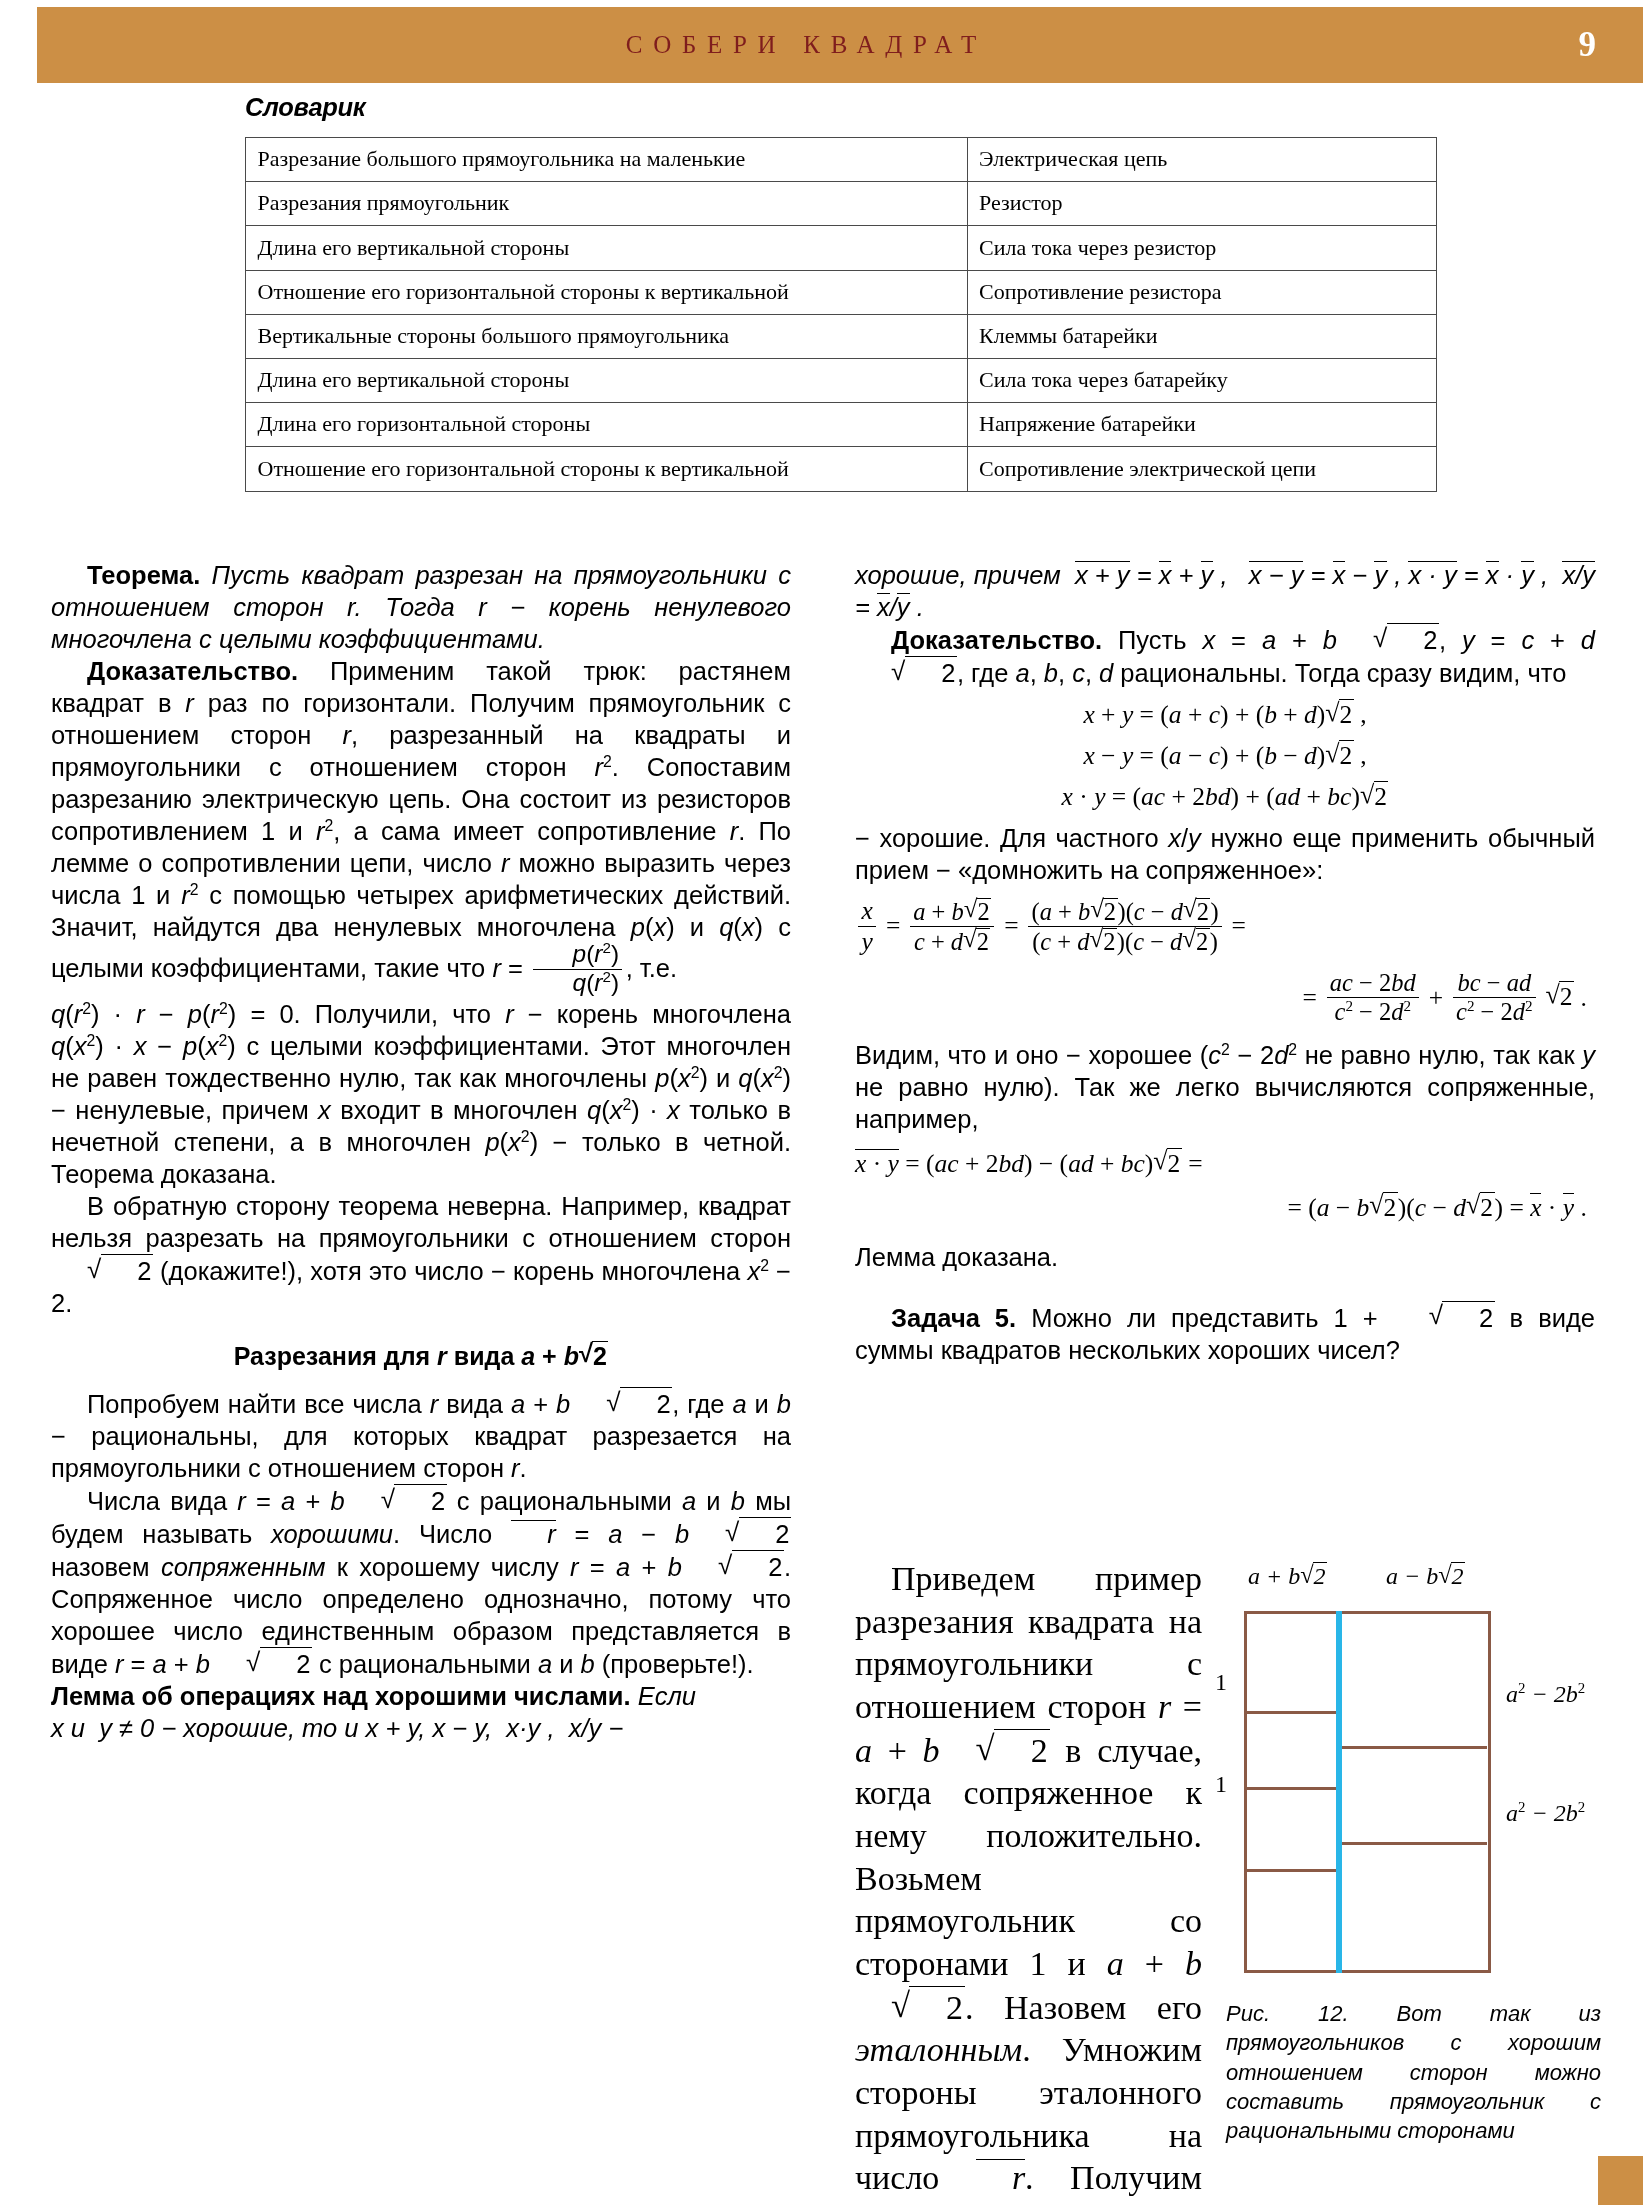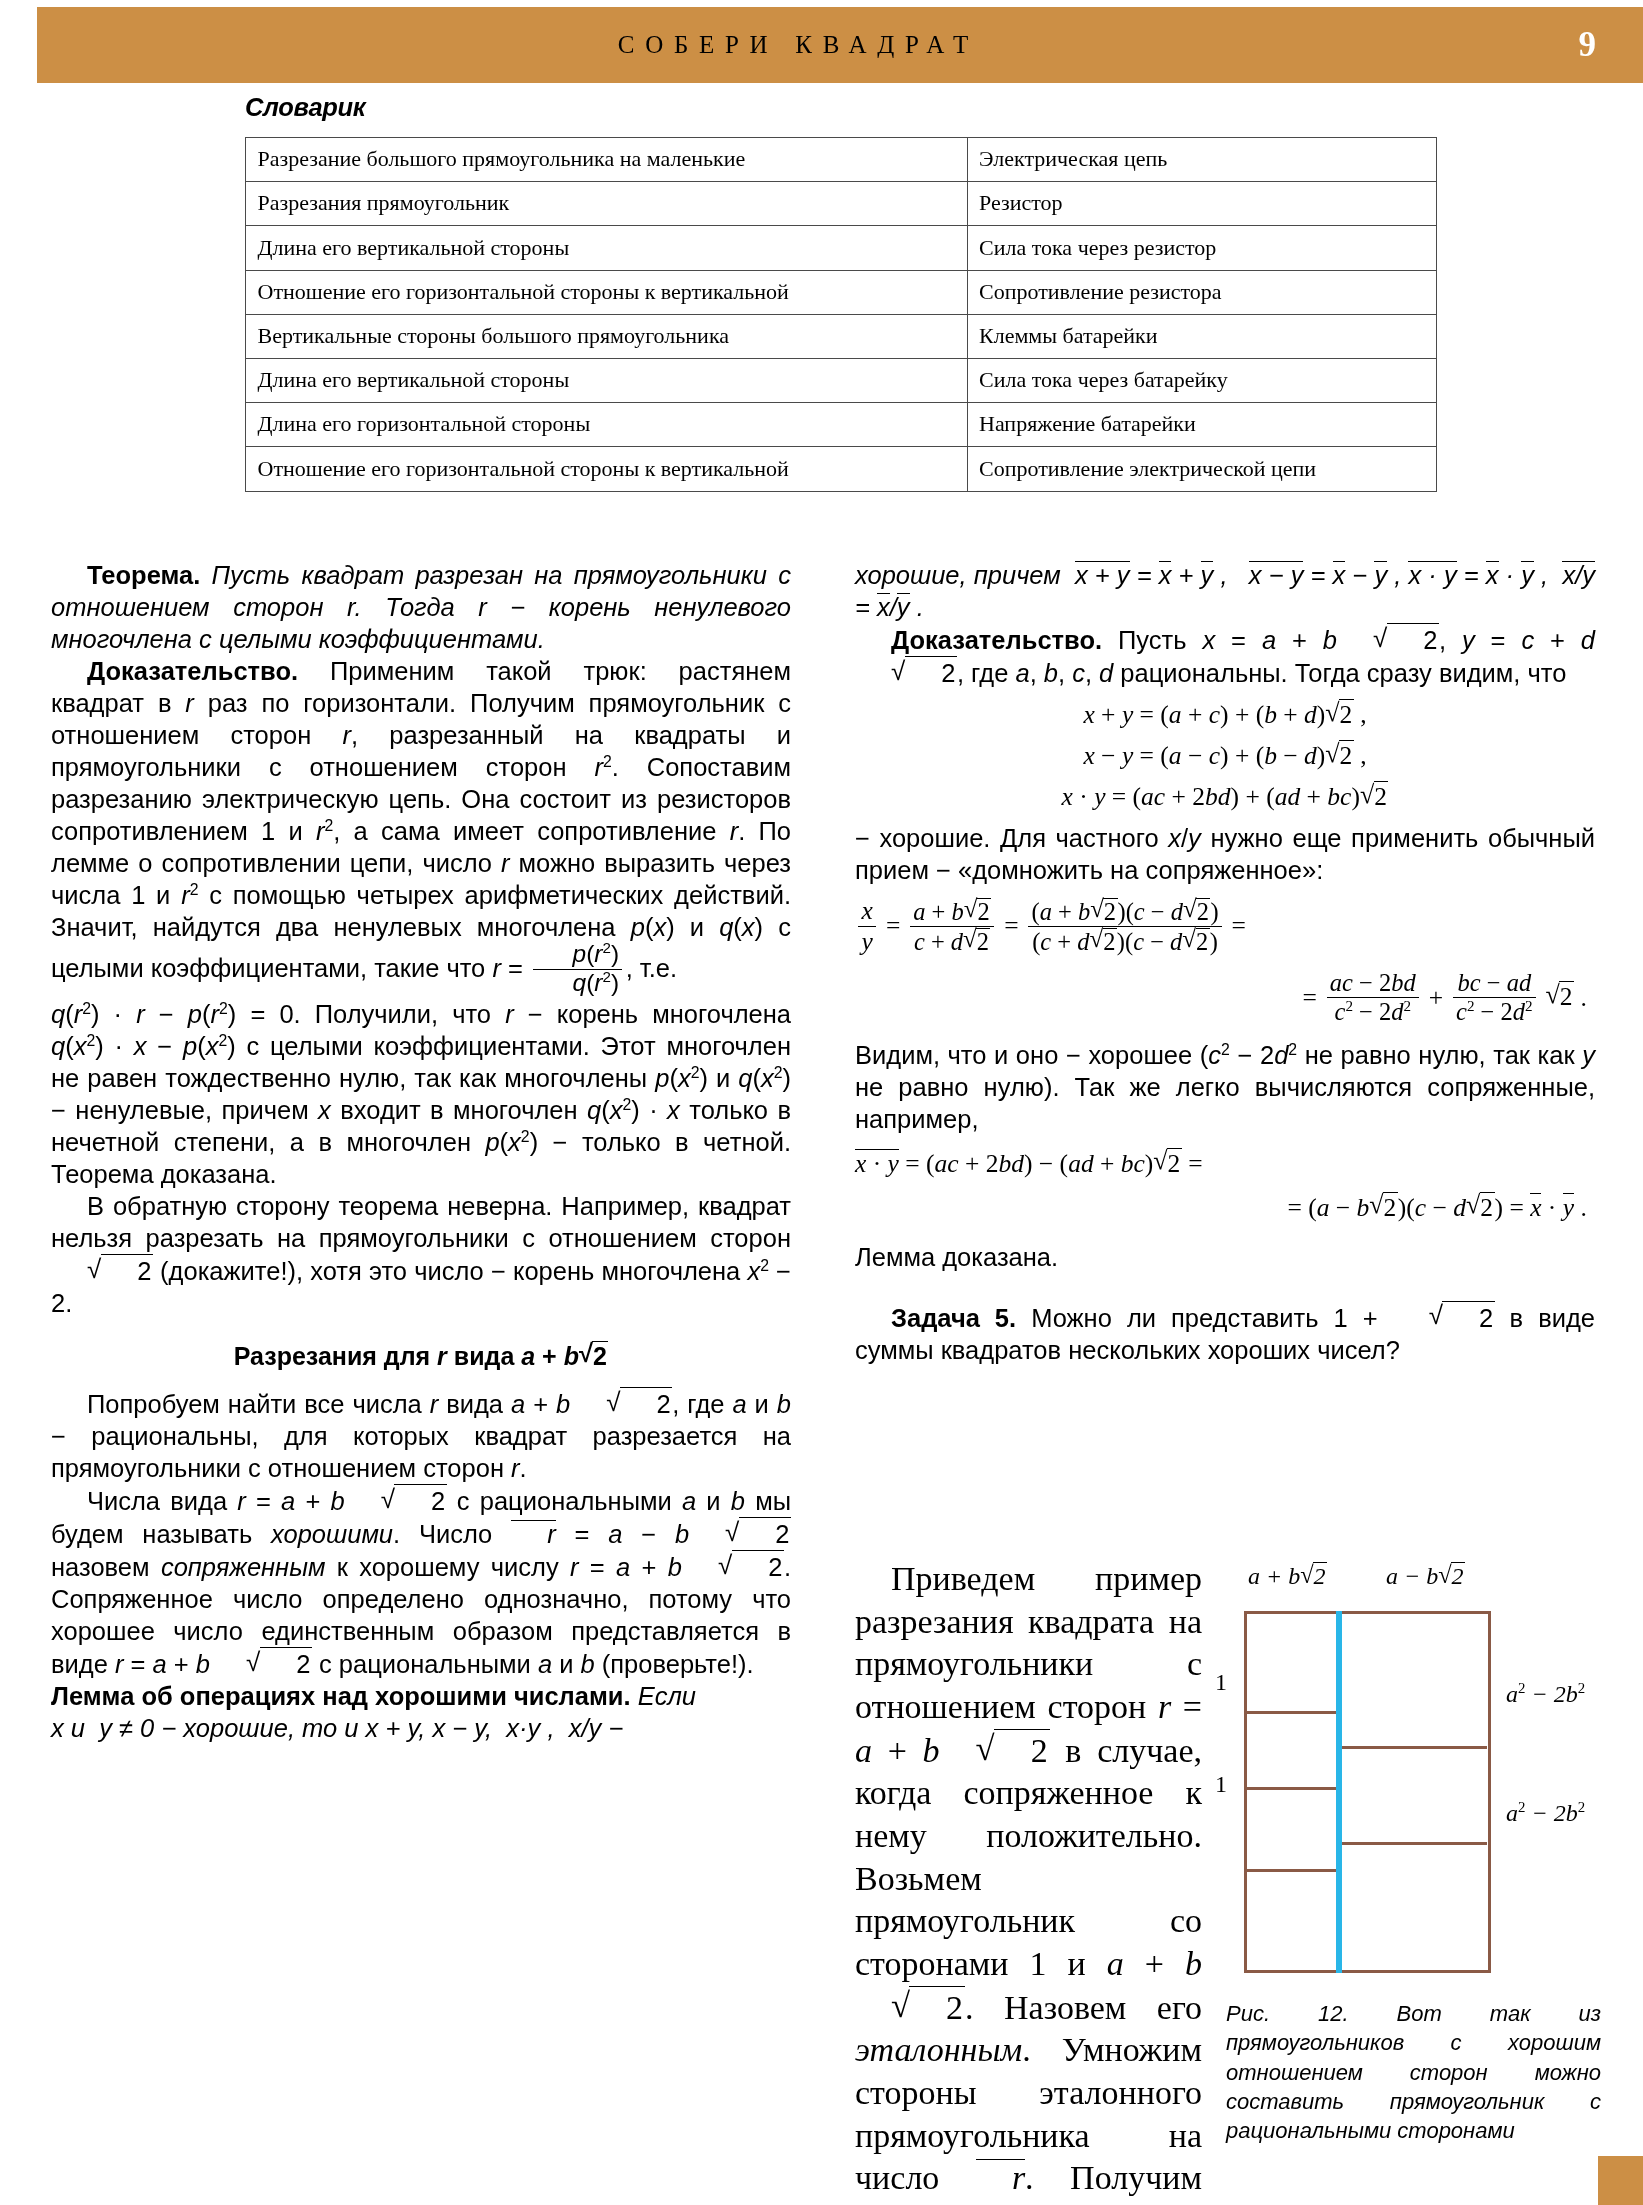--- a/index.html
+++ b/index.html
@@ -14,25 +14,26 @@
   .page{position:absolute;inset:0;background:#fff;}
 
   
   .header-band{
     position:absolute;left:37px;top:6.6px;width:1607px;height:76px;
     background:#cc8f45;
   }
   .header-title{
     position:absolute;left:0;top:0;width:1512px;height:76px;
     display:flex;align-items:center;justify-content:center;
-    color:#000000;
+    color:#7f1d1d;
     font-family:"Liberation Serif", serif;
     font-size:25px;letter-spacing:10.7px;font-weight:400;
     text-indent:10.7px;
     padding-bottom:1.6px;
+    padding-left:8px;
   }
   .header-pageno{
     position:absolute;right:48px;top:0;height:76px;
     display:flex;align-items:center;
     color:#ffffff;font-size:35px;font-weight:700;
     font-family:"Liberation Serif", serif;
   }
   .corner-square{
     position:absolute;right:0;bottom:0;width:46px;height:49px;background:#cc8f45;
   }

